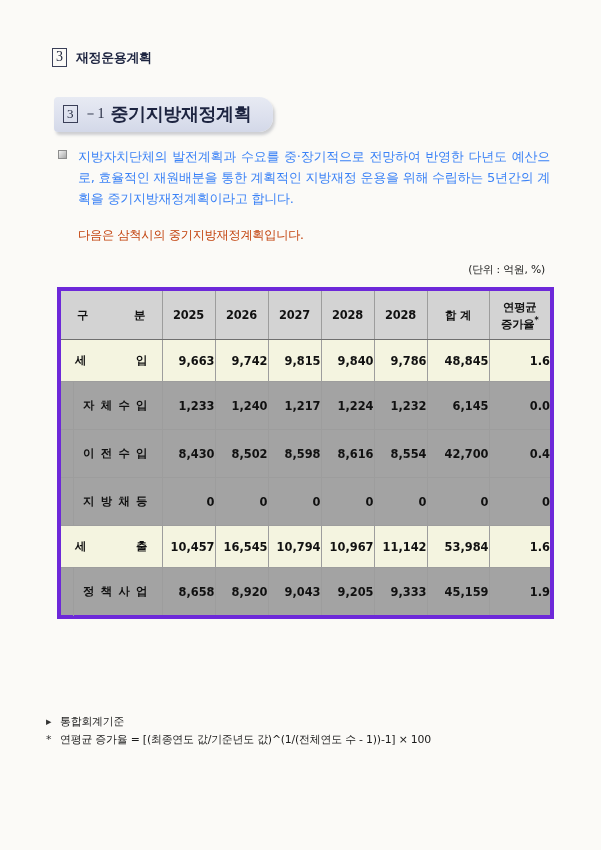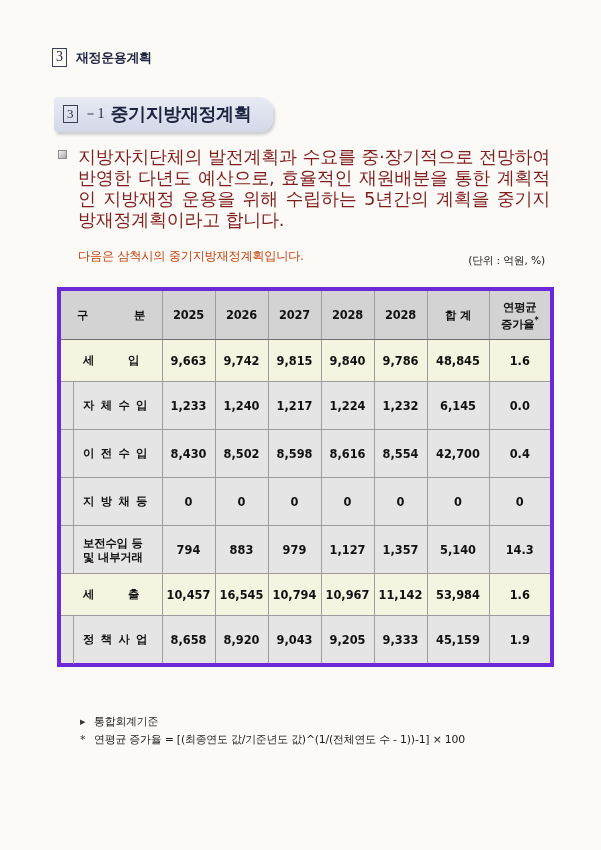--- a/index.html
+++ b/index.html
@@ -89,24 +89,24 @@
   
   .para-block {
     position: absolute;
     left: 58px;
     top: 146px;
     width: 492px;
   }
   .para-1 {
     position: relative;
     padding-left: 20px;
-    font-size: 18px;
+    font-size: 13px;
     line-height: 21px;
     letter-spacing: -0.25px;
-    color: #7f1d1d;
+    color: #3b82f6;
     text-align: justify;
     font-family: "DejaVu Sans", sans-serif;
   }
   .sq-bullet {
     position: absolute;
     left: 0;
     top: 4px;
     width: 9px;
     height: 9px;
     background: linear-gradient(135deg, #f2f2f2 0%, #cfcfcf 48%, #a8a8a8 100%);
@@ -120,21 +120,21 @@
     line-height: 21px;
     letter-spacing: -0.25px;
     color: #c2410c;
     font-family: "DejaVu Sans", sans-serif;
   }
 
   
   .unit-note {
     position: absolute;
     right: 56px;
-    top: 254px;
+    top: 263px;
     font-size: 10.8px;
     color: #1a1a1a;
     letter-spacing: -0.2px;
     font-family: "DejaVu Sans", sans-serif;
   }
 
   
   .tbl-wrap {
     position: absolute;
     left: 57px;
@@ -190,51 +190,51 @@
     line-height: 14px;
     text-align: left;
     letter-spacing: -0.2px;
   }
 
   tr.grp > td {
     background: #f4f4e0;
     height: 41px;
   }
   tr.sub > td {
-    background: #e5e5e5;
+    background: #a3a3a3;
     height: 47px;
   }
   tr.sub td.lab {
     position: relative;
     border-left: none;
   }
   tr.sub td.lab::before {
     content: "";
     position: absolute;
     left: 12px;
     top: -1px;
     bottom: -1px;
     width: 1px;
     background: #9d9d9d;
   }
   td.num {
-    text-align: center;
+    text-align: right;
     padding-right: 9px;
   }
   td.lab {
     text-align: left;
   }
   tr.grp td.lab .lbl-spread {
-    padding: 0 22px;
+    padding: 0 14px;
   }
 
   
   .notes {
     position: absolute;
-    left: 80px;
+    left: 46px;
     top: 713px;
     width: 480px;
   }
   .note {
     font-size: 10.9px;
     line-height: 18px;
     color: #1a1a1a;
     letter-spacing: -0.2px;
     white-space: nowrap;
     font-family: "DejaVu Sans", sans-serif;
@@ -353,33 +353,20 @@
             </td>
           <td class="num">0</td>
           <td class="num">0</td>
           <td class="num">0</td>
           <td class="num">0</td>
           <td class="num">0</td>
           <td class="num">0</td>
           <td class="num">0</td>
         </tr>
 
-        <tr class="sub">
-          <td class="lab">
-            <span class="lbl-two">보전수입 등</span>
-            <span class="lbl-two">및 내부거래</span>
-          </td>
-          <td class="num">794</td>
-          <td class="num">883</td>
-          <td class="num">979</td>
-          <td class="num">1,127</td>
-          <td class="num">1,357</td>
-          <td class="num">5,140</td>
-          <td class="num">14.3</td>
-        </tr>
 
         <tr class="grp">
           <td class="lab">
               <span class="lbl-spread">세          출</span>
             </td>
           <td class="num">10,457</td>
           <td class="num">16,545</td>
           <td class="num">10,794</td>
           <td class="num">10,967</td>
           <td class="num">11,142</td>

